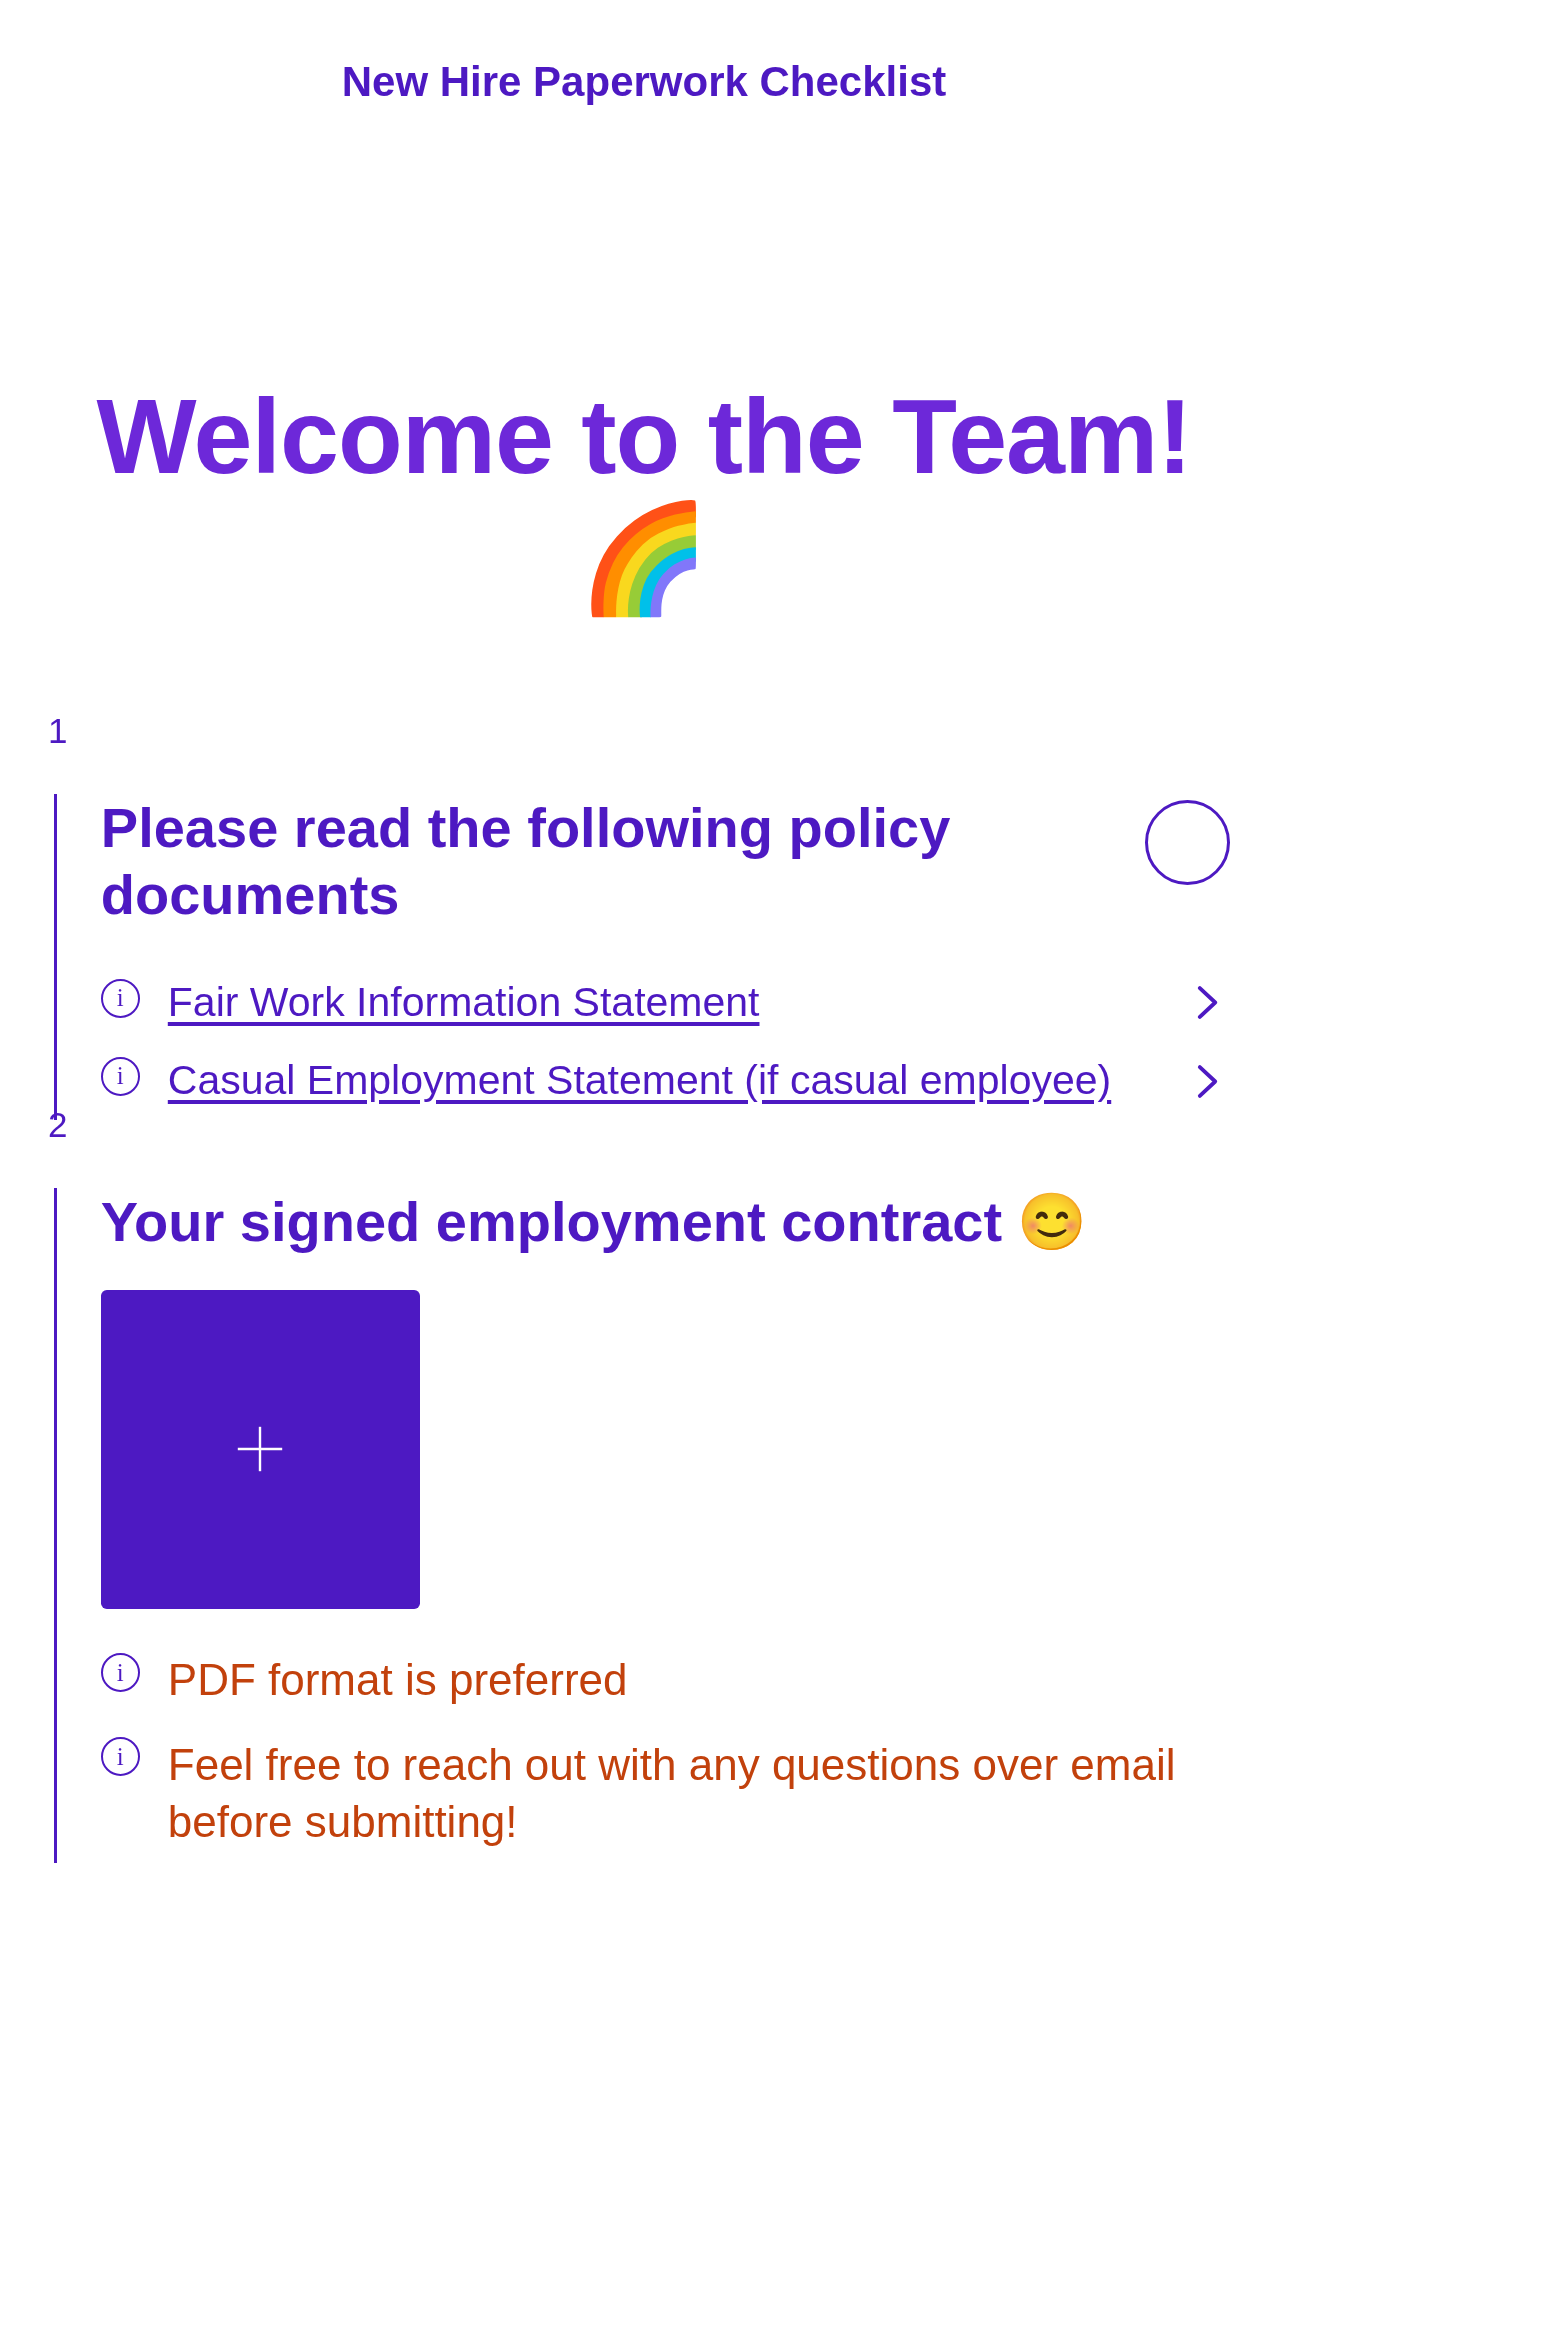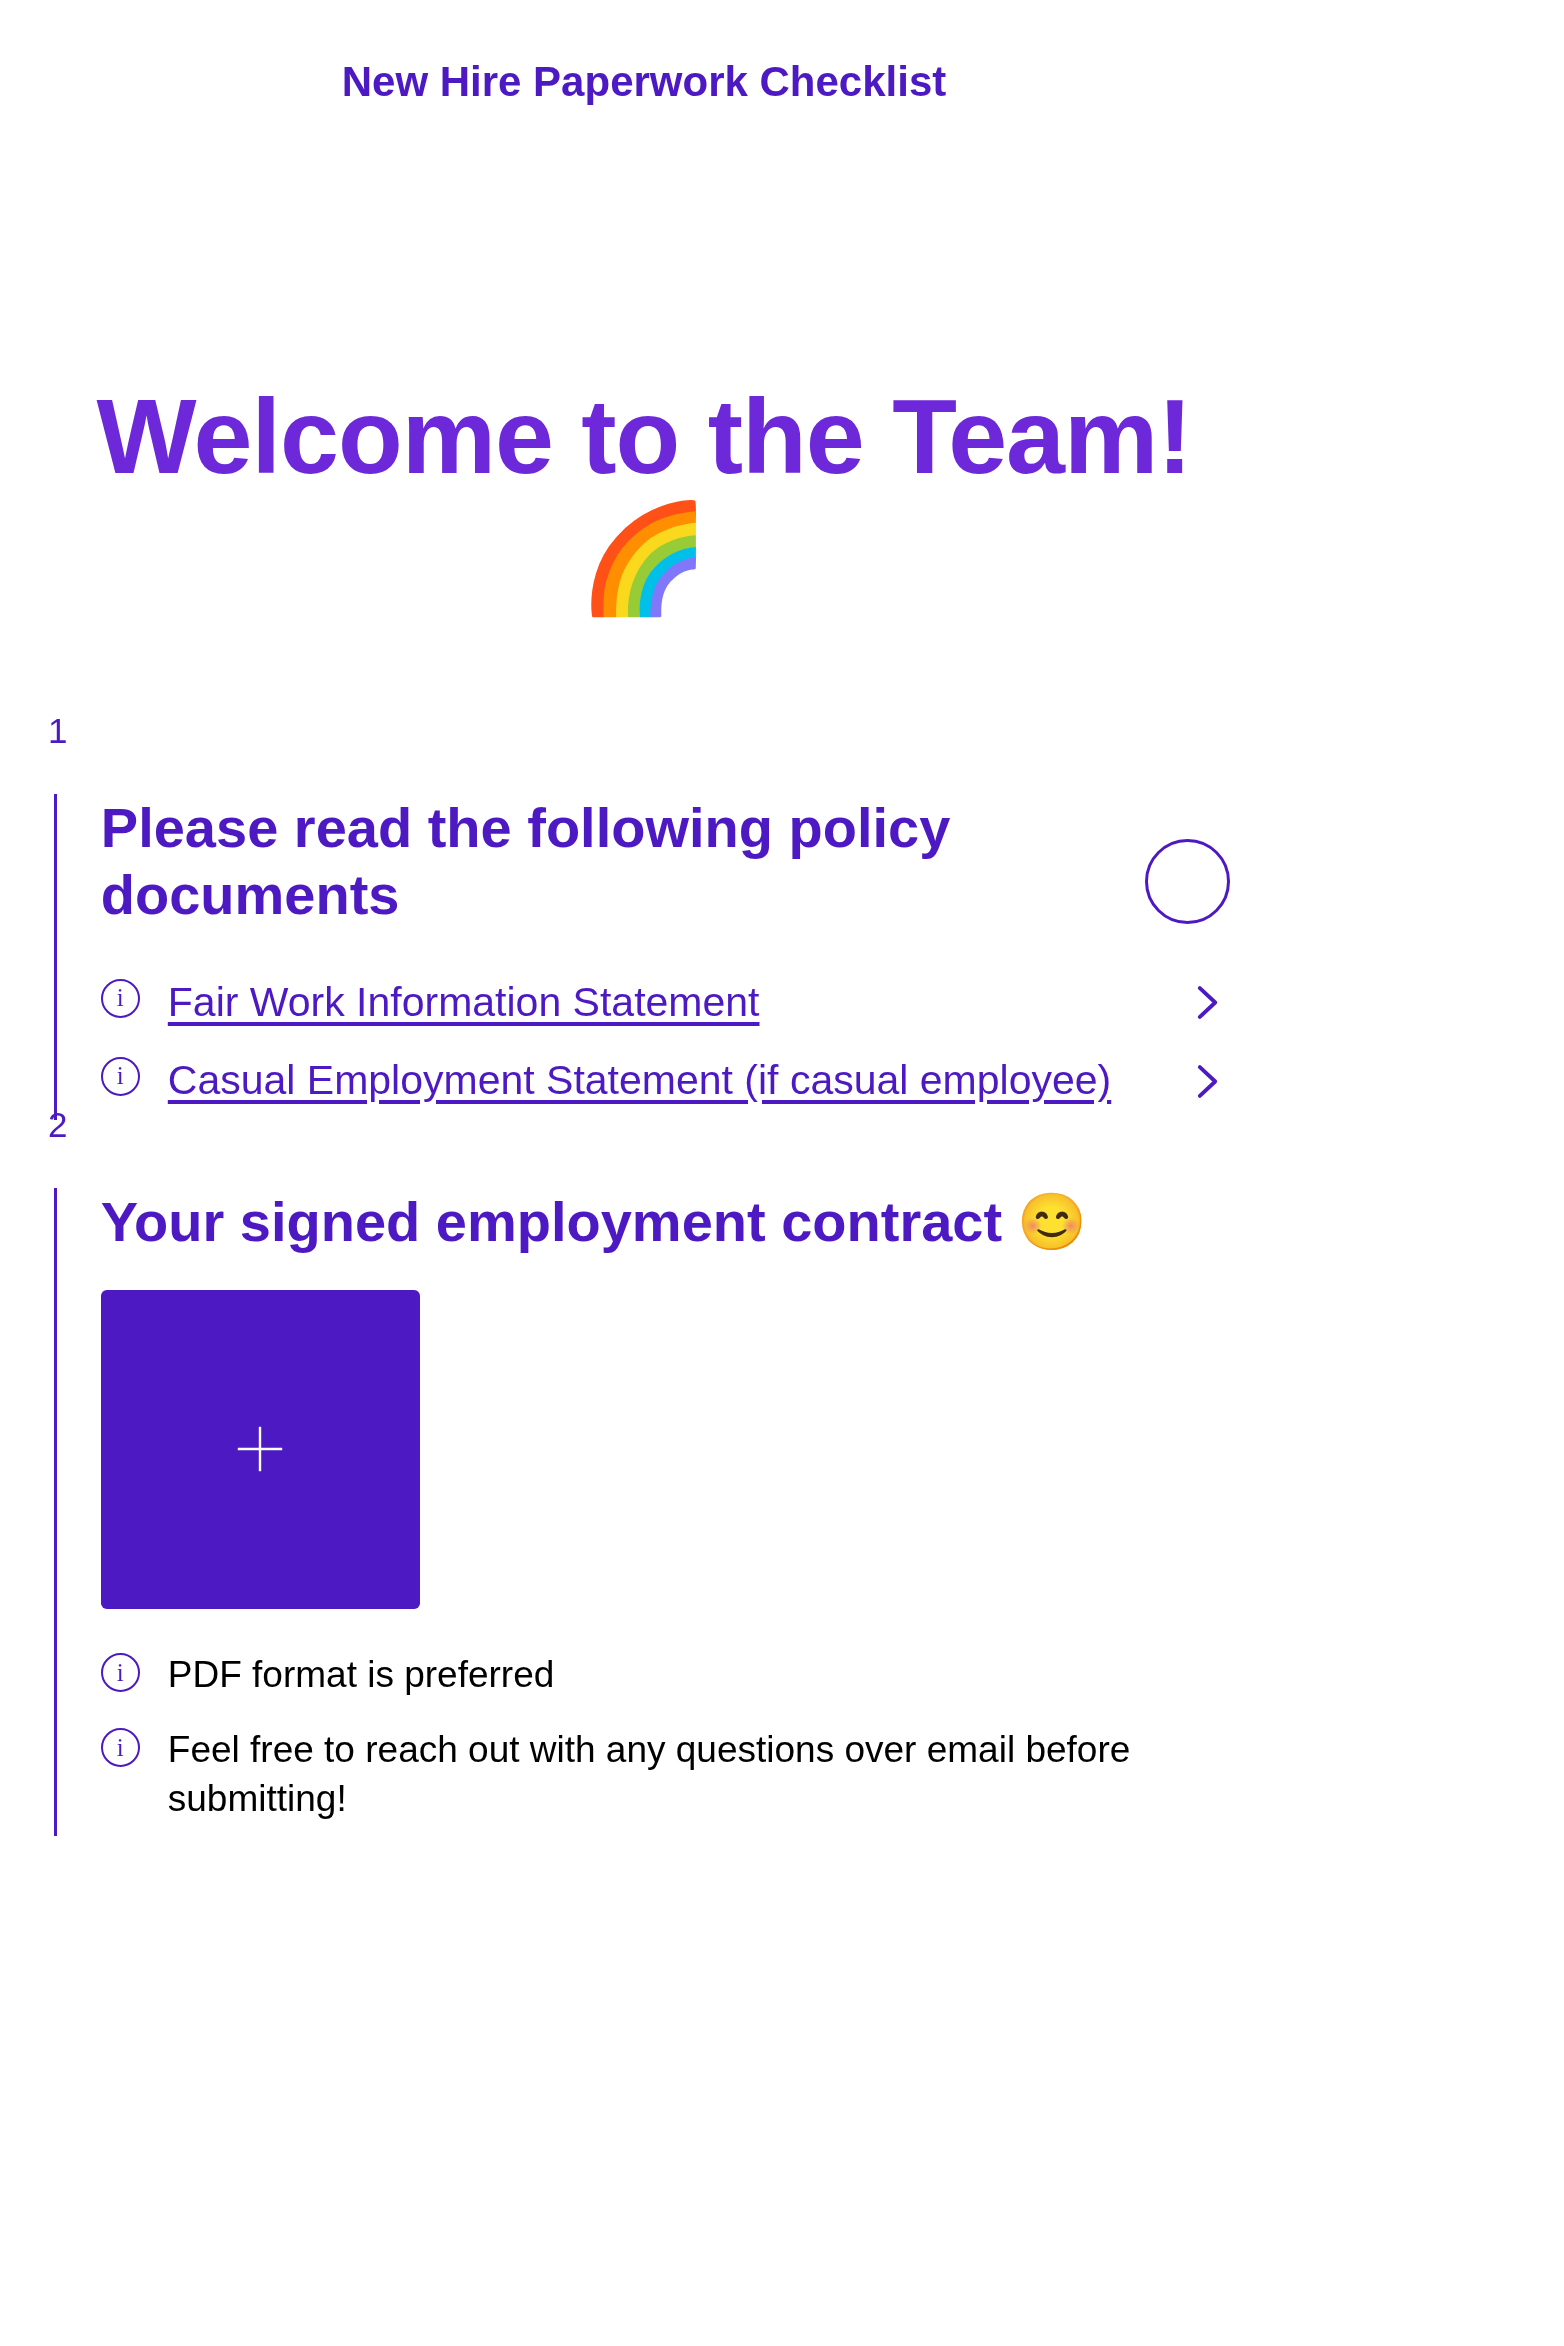--- a/index.html
+++ b/index.html
@@ -43,21 +43,21 @@
     font-weight: 500;
   }
   .section {
     border-left: 3.9px solid #4d19c2;
     padding-left: 44px;
     margin-left: 5.8px;
     position: relative;
   }
   .section-title-row {
     display: flex;
-    align-items: center;
+    align-items: flex-start;
     justify-content: space-between;
     gap: 39px;
   }
   .section-title {
     font-size: 56px;
     font-weight: 700;
     color: #4d19c2;
     line-height: 1.2;
     margin-bottom: 35px;
     flex: 1;
@@ -98,22 +98,22 @@
   }
   .link-text {
     font-size: 41px;
     color: #4d19c2;
     text-decoration: underline;
     text-underline-offset: 5.8px;
     line-height: 1.25;
     flex: 1;
   }
   .hint-text {
-    font-size: 37px;
-    color: #000000;
+    font-size: 44px;
+    color: #c2410c;
     line-height: 1.3;
     flex: 1;
   }
   .chevron {
     flex-shrink: 0;
     margin-top: 7.7px;
     margin-right: 19.3px;
   }
   .chevron svg { display: block; }
   .upload-box {

